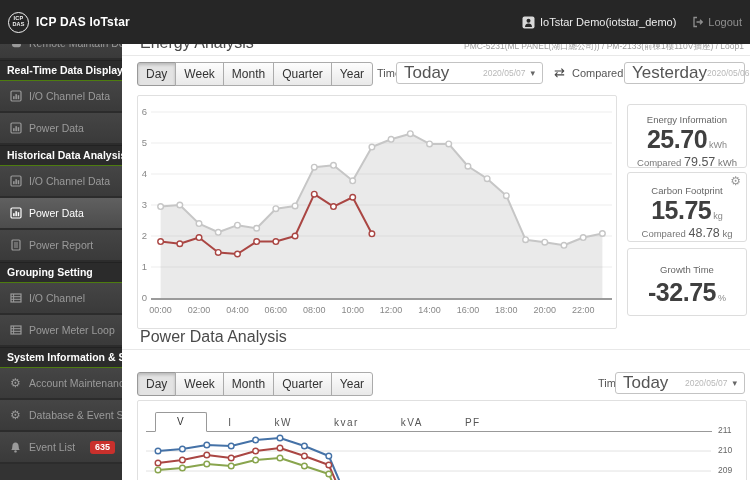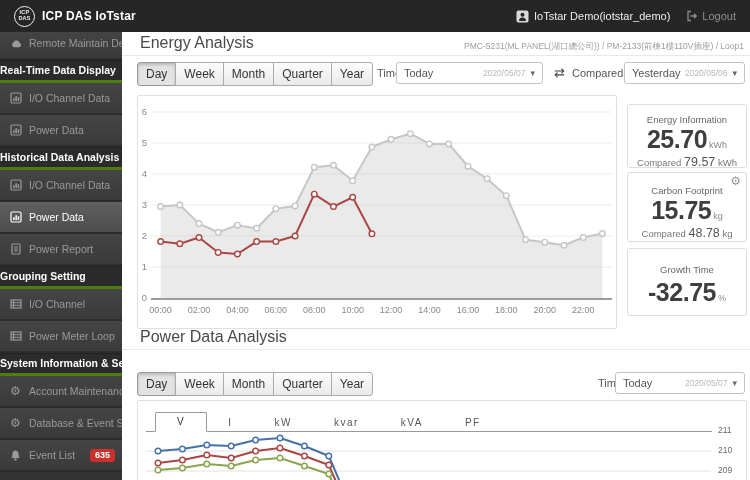--- a/index.html
+++ b/index.html
@@ -1,35 +1,35 @@
 <!DOCTYPE html>
 <html><head>
 <meta charset="utf-8">
 <style>
   html,body{margin:0;padding:0;background:#fff;}
   #app{position:relative;width:750px;height:480px;overflow:hidden;background:#fff;
        font-family:"Liberation Sans",sans-serif;-webkit-font-smoothing:antialiased;}
 
   
-  .topbar{position:absolute;left:0;top:0;width:750px;height:32px;background:#262626;
-          display:flex;align-items:center;justify-content:space-between;padding:0 14px;
+  .topbar{position:absolute;left:0;top:0;width:750px;height:44px;background:#262626;
+          display:flex;align-items:center;justify-content:space-between;padding:0 8px;
           box-sizing:border-box;z-index:9;}
   .brand{display:flex;align-items:center;}
   .logo{width:19px;height:19px;border:1.4px solid #f2f2f2;border-radius:50%;color:#f2f2f2;
         display:flex;flex-direction:column;align-items:center;justify-content:center;
         font-size:5.5px;font-weight:bold;line-height:1.05;margin-right:7px;letter-spacing:.2px;}
   .brand-text{color:#fff;font-size:12px;font-weight:bold;letter-spacing:.2px;}
   .topbar-right{display:flex;align-items:center;gap:16px;}
   .tb-user{display:flex;align-items:center;gap:5px;color:#ececec;font-size:11px;font-weight:normal;cursor:pointer;}
   .tb-logout{display:flex;align-items:center;gap:4px;color:#8f8f8f;font-size:11px;cursor:pointer;}
 
   
   .sidebar{position:absolute;left:0;top:28px;width:122px;height:452px;background:#333;overflow:hidden;}
   .sb-header{background:#2b2b2b;color:#fdfdfd;font-size:10.5px;font-weight:bold;height:19px;
-             line-height:19px;border-top:1px solid #222;border-bottom:3px solid #4d7c0f;
+             line-height:19px;padding-left:7px;border-top:1px solid #222;border-bottom:1px solid #4d7c0f;
              white-space:nowrap;overflow:hidden;}
   .sb-item{height:30px;display:flex;align-items:center;gap:7px;padding-left:9px;
            background:linear-gradient(#454545,#3a3a3a);border-bottom:2px solid #2c2c2c;
            color:#9a9a9a;font-size:10.5px;cursor:pointer;white-space:nowrap;overflow:hidden;}
   .sb-item.active{background:linear-gradient(#606060,#4c4c4c);color:#fff;}
   .sb-ic{width:13px;height:13px;flex:none;display:flex;align-items:center;justify-content:center;}
   .sb-ic svg{display:block;}
   .sb-gear{font-size:12px;line-height:12px;}
   .sb-badge{margin-left:auto;margin-right:7px;background:#c9302c;color:#fff;font-size:9px;
             font-weight:bold;padding:2px 5px;border-radius:3px;line-height:1;}
@@ -47,21 +47,21 @@
   .rbtn{font-size:12px;color:#333;padding:4px 8px;background:linear-gradient(#fdfdfd,#e9e9e9);
         border:1px solid #ababab;margin-left:-1px;cursor:pointer;line-height:1.2;}
   .rbtn:first-child{border-radius:3px 0 0 3px;margin-left:0;}
   .rbtn:last-child{border-radius:0 3px 3px 0;}
   .rbtn.active{background:#e3e3e3;box-shadow:inset 0 2px 3px rgba(0,0,0,.18);border-color:#999;}
   .lbl{position:absolute;top:5px;font-size:11px;color:#555;}
   .time-lbl1{left:255px;} .cmp-lbl{left:450px;} .time-lbl2{left:476px;}
   .dd{position:absolute;top:0;height:22px;box-sizing:border-box;border:1px solid #c3c3c3;border-radius:3px;
       background:#fff;display:flex;align-items:center;padding:0 7px;cursor:pointer;}
   .dd-time1{left:274px;width:147px;} .dd-cmp{left:502px;width:121px;} .dd-time2{left:493px;width:130px;}
-  .dd-val{font-size:11px;color:#555;flex:1;}
+  .dd-val{font-size:17px;color:#555;flex:1;}
   .dd-date{font-size:8.5px;color:#b8b8b8;margin-right:5px;}
   .caret{font-size:9px;color:#666;}
   .swap{position:absolute;left:432px;top:3px;font-size:13px;color:#444;cursor:pointer;}
 
   .chart-panel{position:absolute;left:15px;top:67px;width:480px;height:234px;border:1px solid #e0e0e0;
                border-radius:2px;box-sizing:border-box;background:#fff;}
 
   .card{position:absolute;left:505px;width:120px;border:1px solid #ddd;border-radius:3px;
         box-sizing:border-box;text-align:center;background:#fff;}
   .c1{top:76px;height:64px;} .c2{top:144px;height:70px;} .c3{top:220px;height:68px;}

